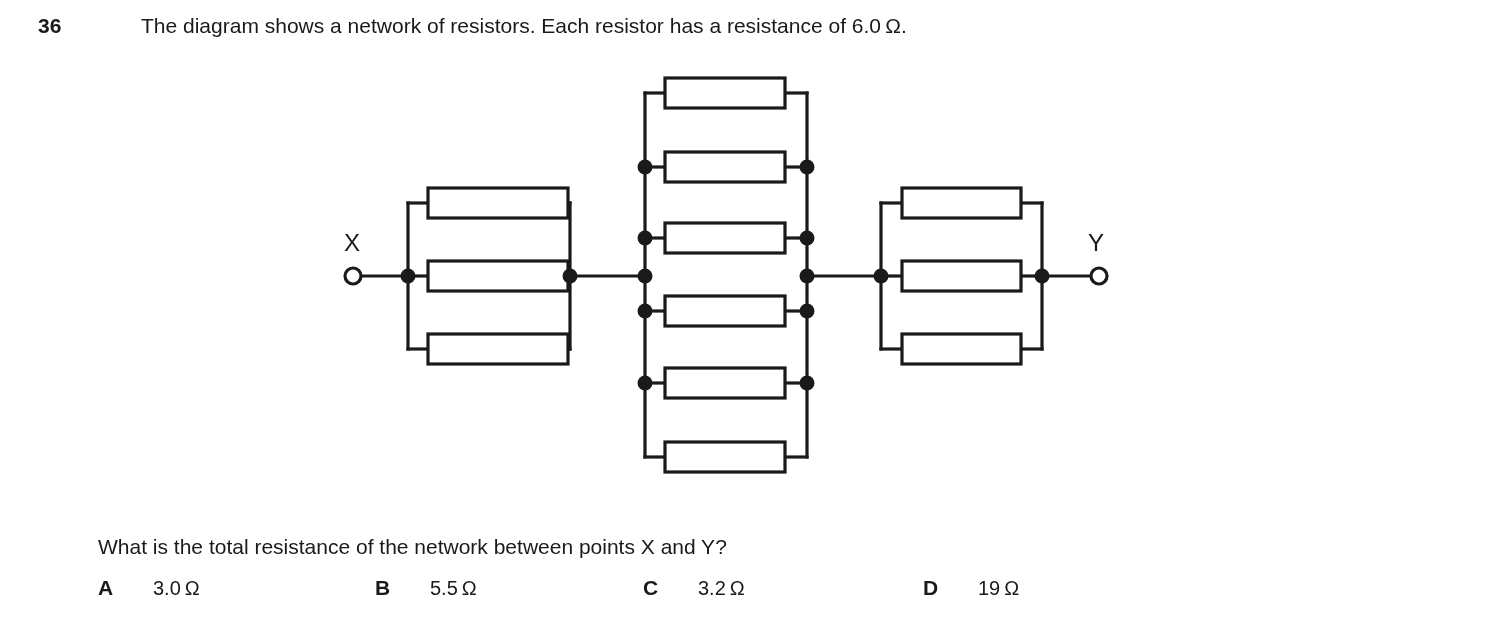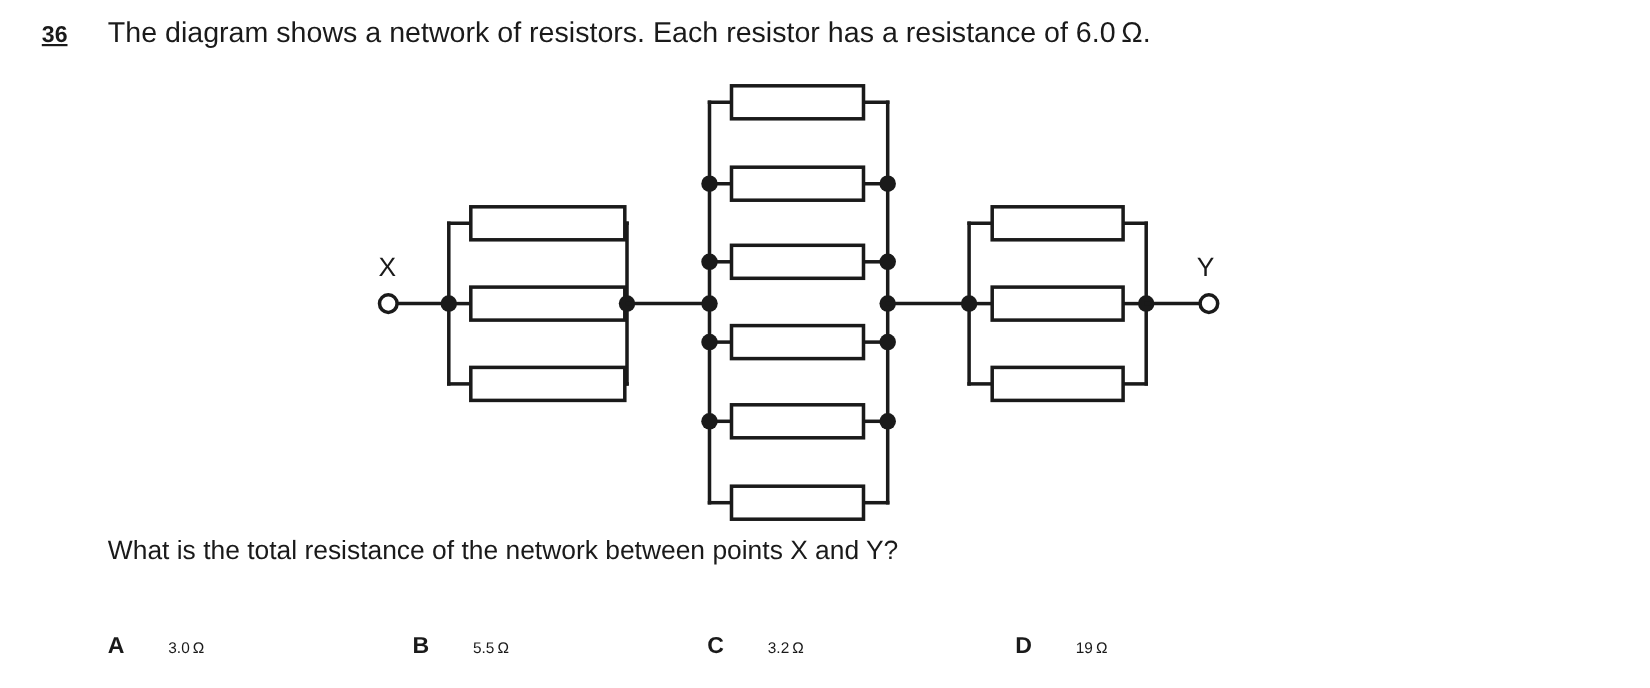--- a/index.html
+++ b/index.html
@@ -20,38 +20,38 @@
     left: 38px;
     top: 14px;
     display: flex;
     align-items: baseline;
   }
   .qnum {
     font-weight: bold;
     font-size: 21px;
     width: 60px;
     flex: none;
-    text-decoration: underline;
   }
   .qtext {
-    font-size: 26px;
+    font-size: 21px;
     white-space: pre;
+    margin-left: 43px;
   }
   .diagram {
     position: absolute;
     left: 0px;
     top: 55px;
     width: 1200px;
     height: 430px;
   }
   .question-line {
     position: absolute;
     left: 98px;
-    top: 487px;
-    font-size: 24px;
+    top: 535px;
+    font-size: 21px;
   }
   .options {
     position: absolute;
     left: 98px;
     top: 576px;
     width: 1100px;
     height: 32px;
   }
   .option {
     position: absolute;
@@ -60,21 +60,21 @@
     align-items: baseline;
     white-space: pre;
   }
   .opt-letter {
     font-weight: bold;
     font-size: 21px;
     width: 55px;
     flex: none;
   }
   .opt-value {
-    font-size: 14px;
+    font-size: 20px;
   }
   .o1 { left: 0px; }
   .o2 { left: 277px; }
   .o3 { left: 545px; }
   .o4 { left: 825px; }
 </style>
 </head>
 <body>
 
 <div class="qhead">

